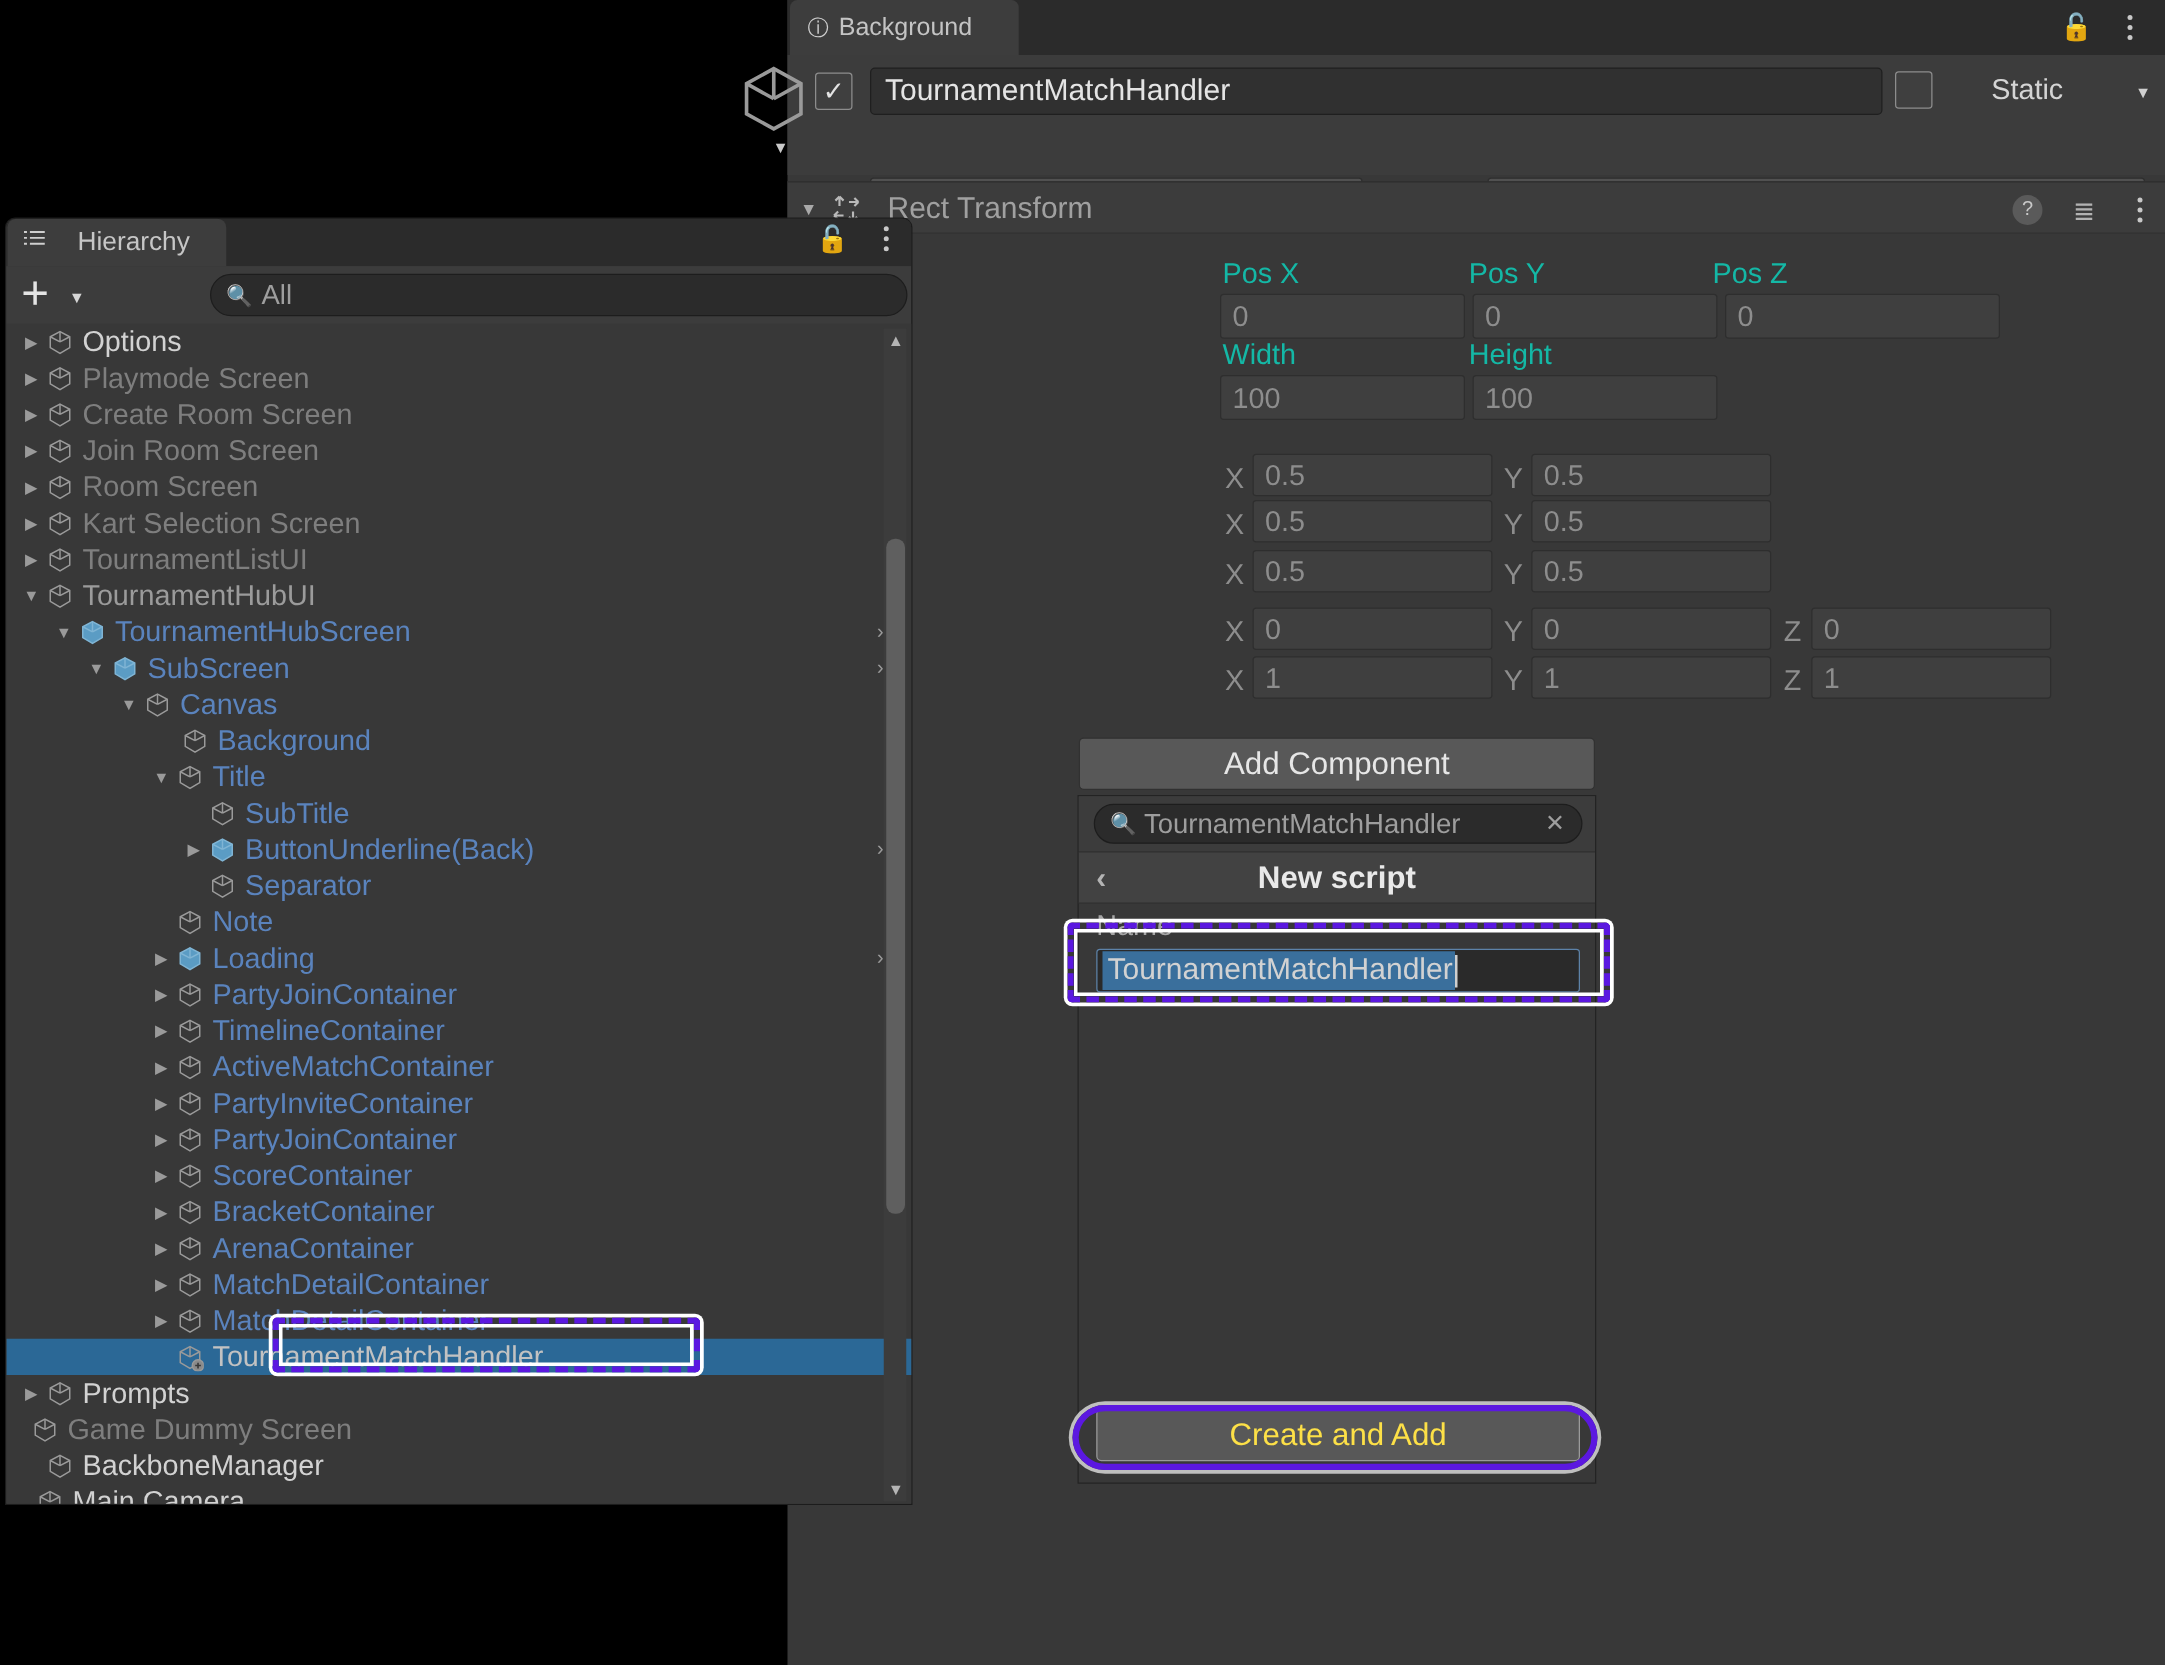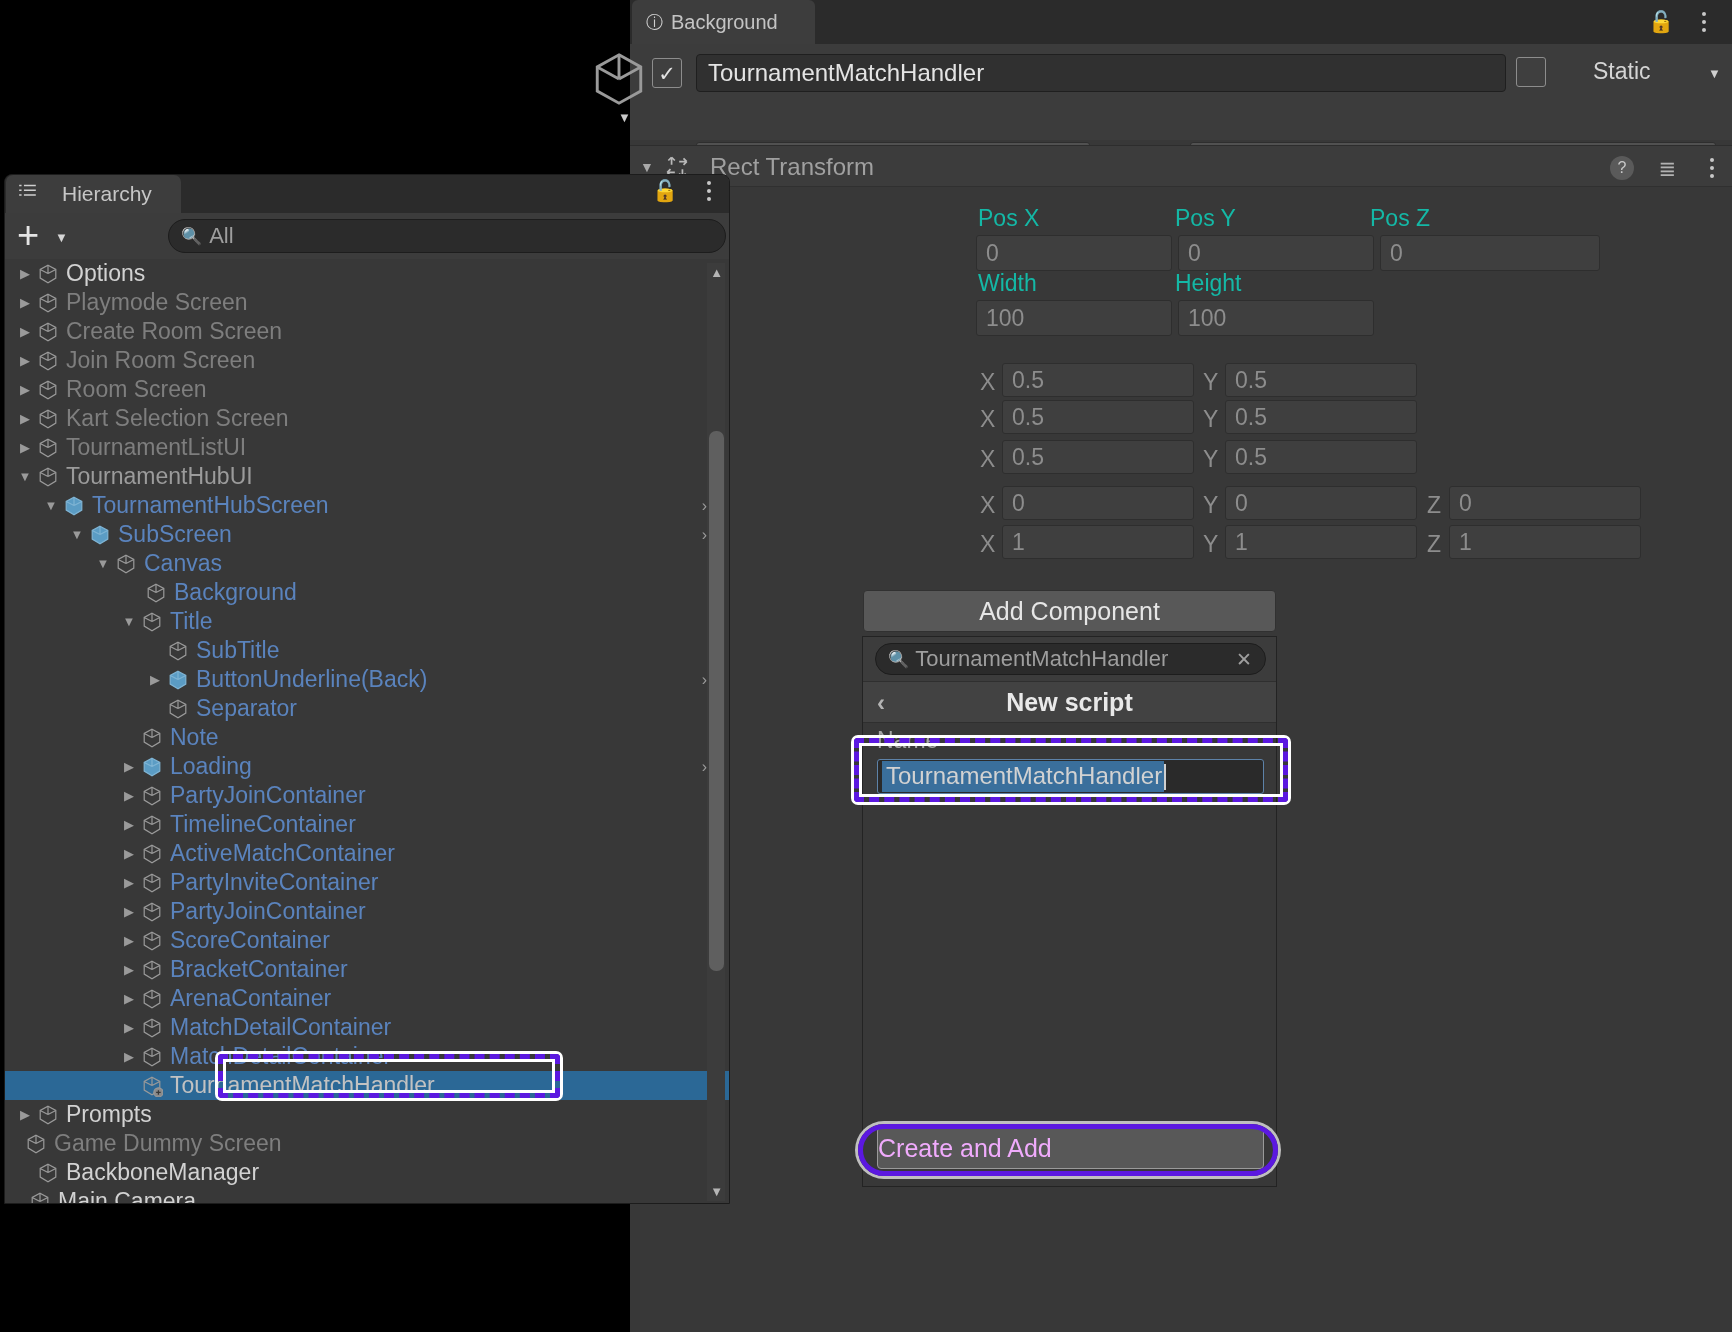--- a/index.html
+++ b/index.html
@@ -133,21 +133,21 @@
     background:#2a2a2a; border:1px solid #5d82a8; border-radius:3px;
     display:flex; align-items:center; padding-left:4px;
   }
   .ac-input .sel{
     background:#3a6f9c; color:#d2d2d2; font-size:24px; padding:1px 2px 2px 4px;
   }
   .ac-caret{ width:2px; height:26px; background:#cfcfcf; margin-left:0px; }
   .ac-create{
     position:absolute; left:14px; top:490px; width:387px; height:42px;
     background:#585858; border:1px solid #9a9a9a; border-radius:4px;
-    color:#f0abfc; font-size:25px; display:flex; align-items:center; justify-content:flex-start;
+    color:#fde047; font-size:25px; display:flex; align-items:center; justify-content:center;
   }
 
   
   .ann-dash{
     position:absolute; border:5px dashed #5b18e0; border-radius:4px;
     box-shadow:0 0 0 3px #ffffff inset, 0 0 0 3px #ffffff;
     pointer-events:none;
   }
   .ann-solid{
     position:absolute; border:5px solid #5b18e0; border-radius:26px;

